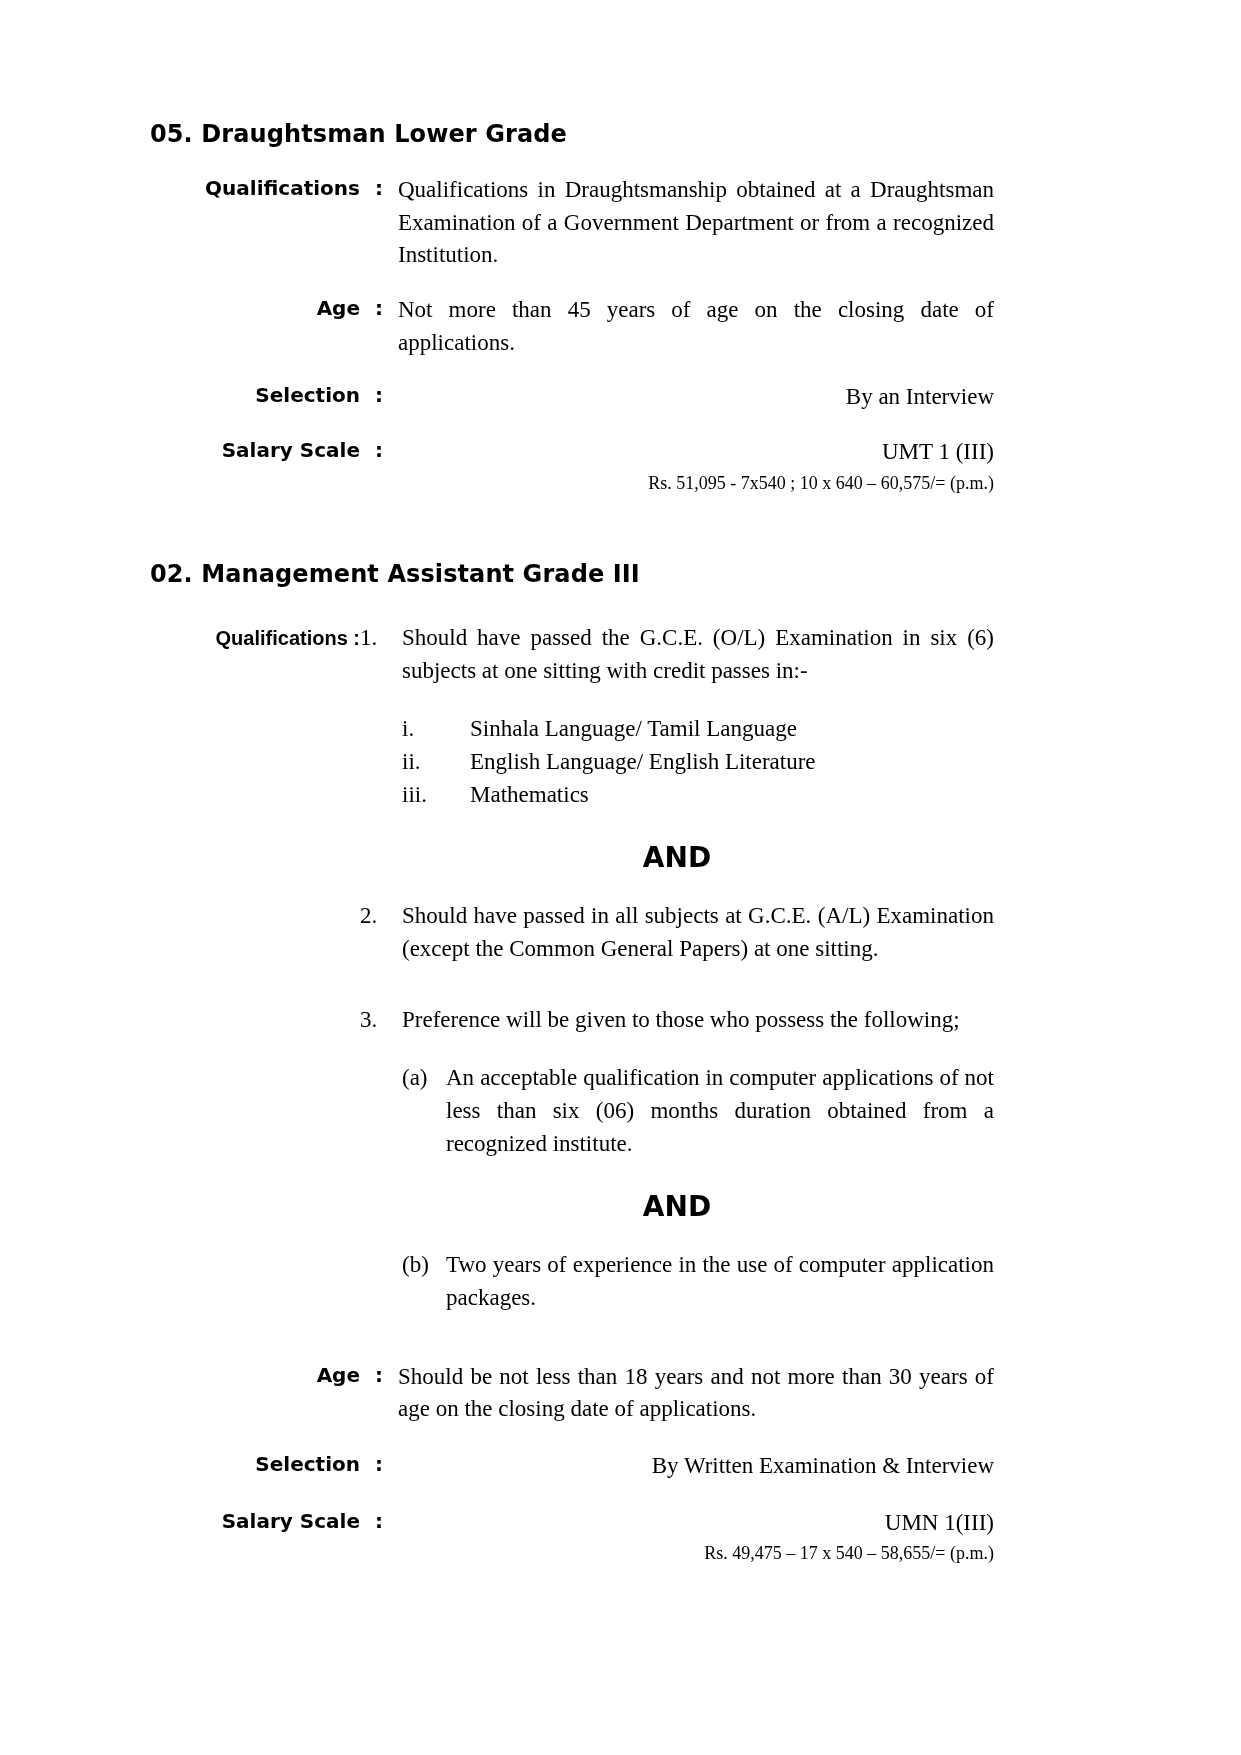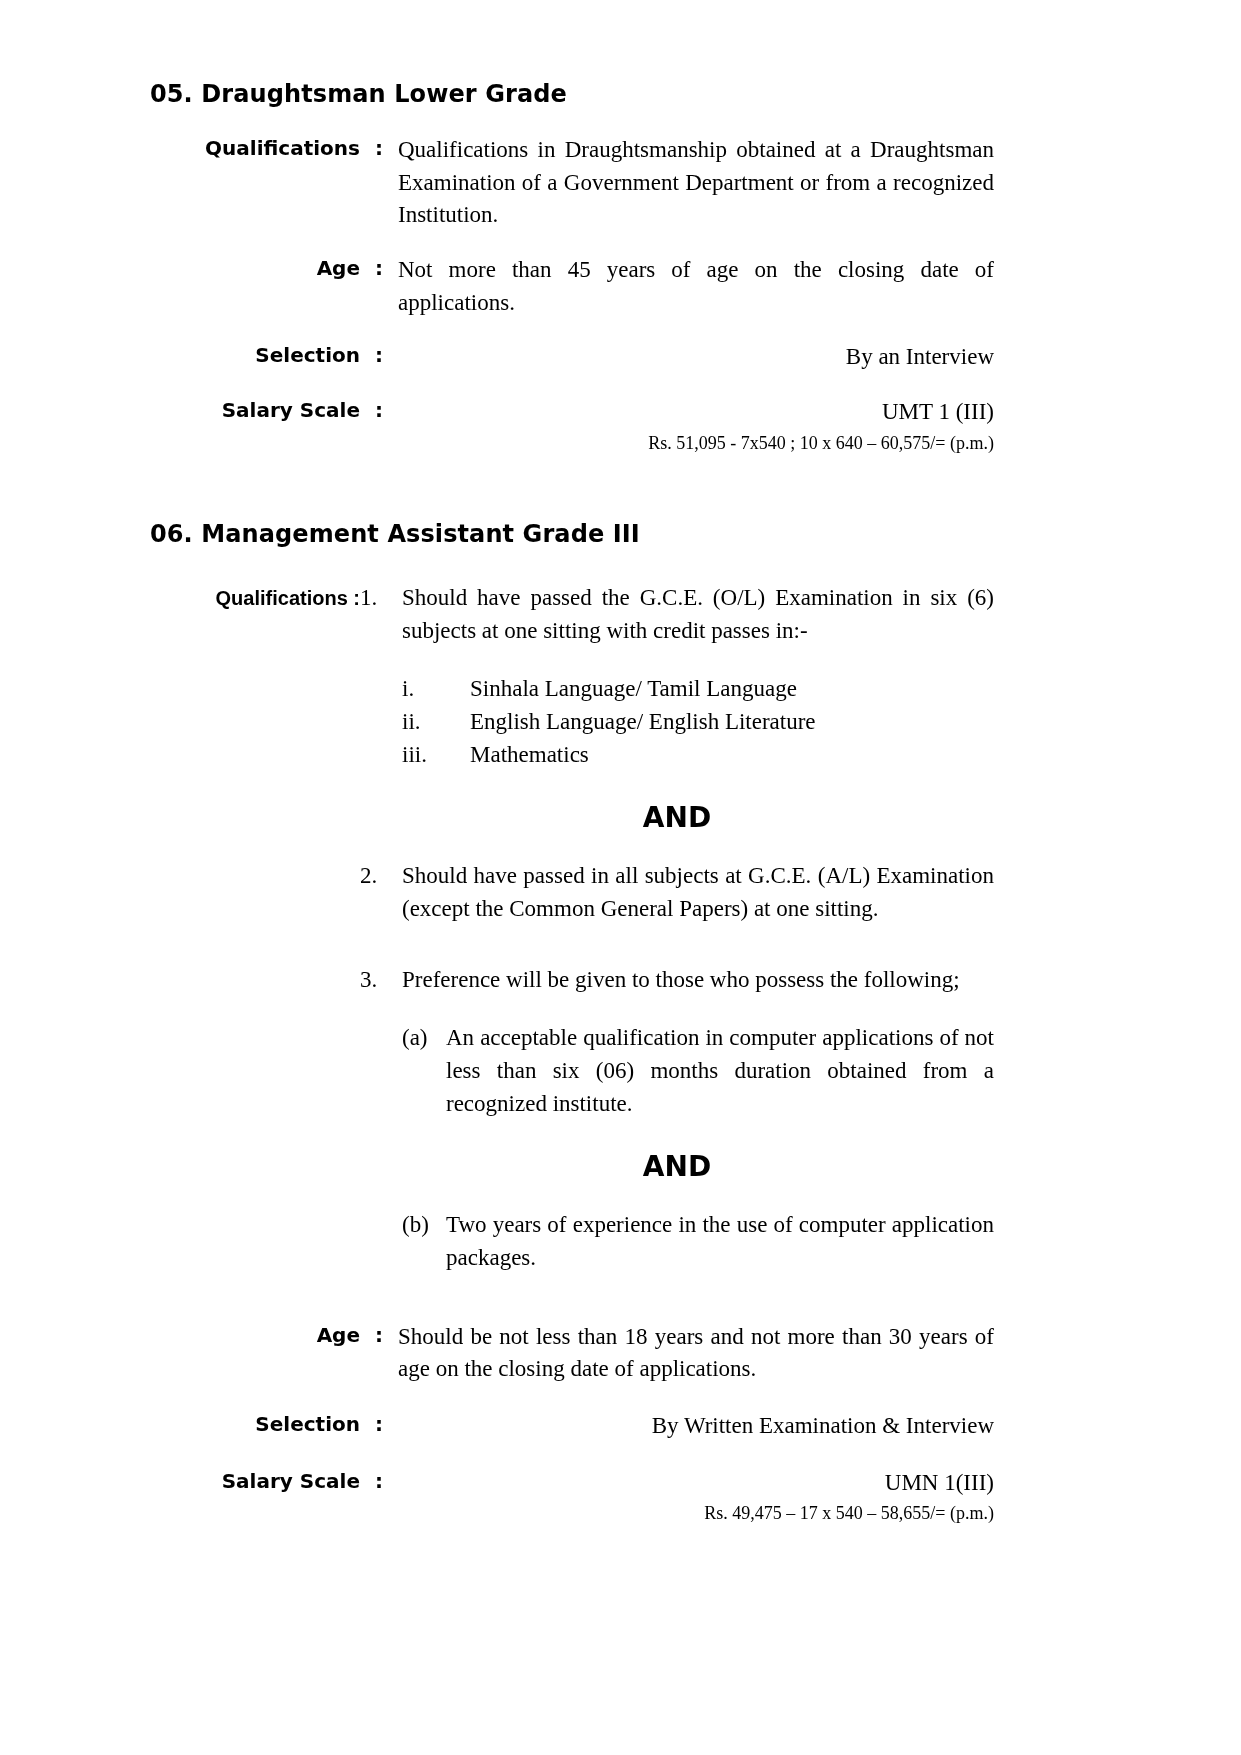--- a/index.html
+++ b/index.html
@@ -11,21 +11,21 @@
     width: 1241px;
     min-height: 1755px;
     font-family: "Liberation Serif", serif;
     color: #000000;
   }
   .page {
     position: relative;
     width: 1114px;
     min-height: 1755px;
     box-sizing: border-box;
-    padding: 80px 120px 40px 150px;
+    padding: 120px 120px 40px 150px;
   }
   h2.section-heading {
     font-family: "DejaVu Sans", sans-serif;
     font-size: 24px;
     font-weight: bold;
     margin: 0 0 26px 0;
     letter-spacing: 0.1px;
   }
   .section-two h2.section-heading {
     margin-top: 64px;
@@ -177,21 +177,21 @@
       <div class="label">Salary Scale</div>
       <div class="colon">:</div>
       <div class="value nojust">
         <span>UMT 1 (III)</span>
         <span class="small">Rs. 51,095 - 7x540 ; 10 x 640 – 60,575/= (p.m.)</span>
       </div>
     </div>
   </div>
 
   <div class="section-two">
-    <h2 class="section-heading">06. Management Assistant Grade III</h2>
+    <h2 class="section-heading">02. Management Assistant Grade III</h2>
 
     <div class="qual-block">
       <div class="label">Qualifications :</div>
       <div class="qual-body">
 
         <div class="num-item">
           <div class="num">1.</div>
           <div class="num-text">Should have passed the G.C.E. (O/L) Examination in six (6) subjects at one sitting with credit passes in:-</div>
         </div>
 

